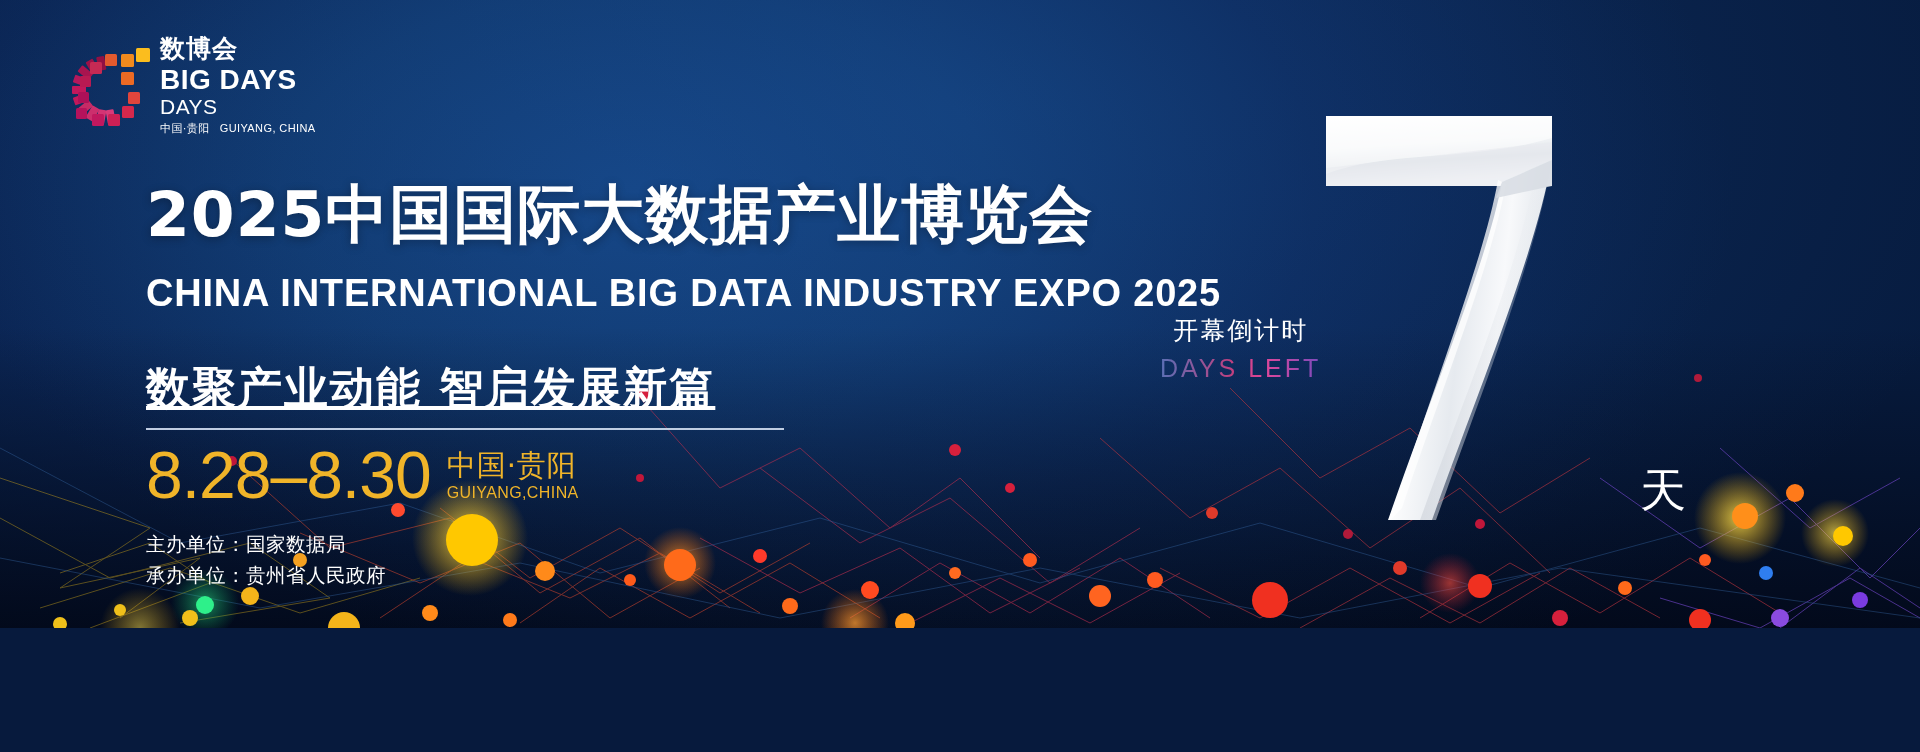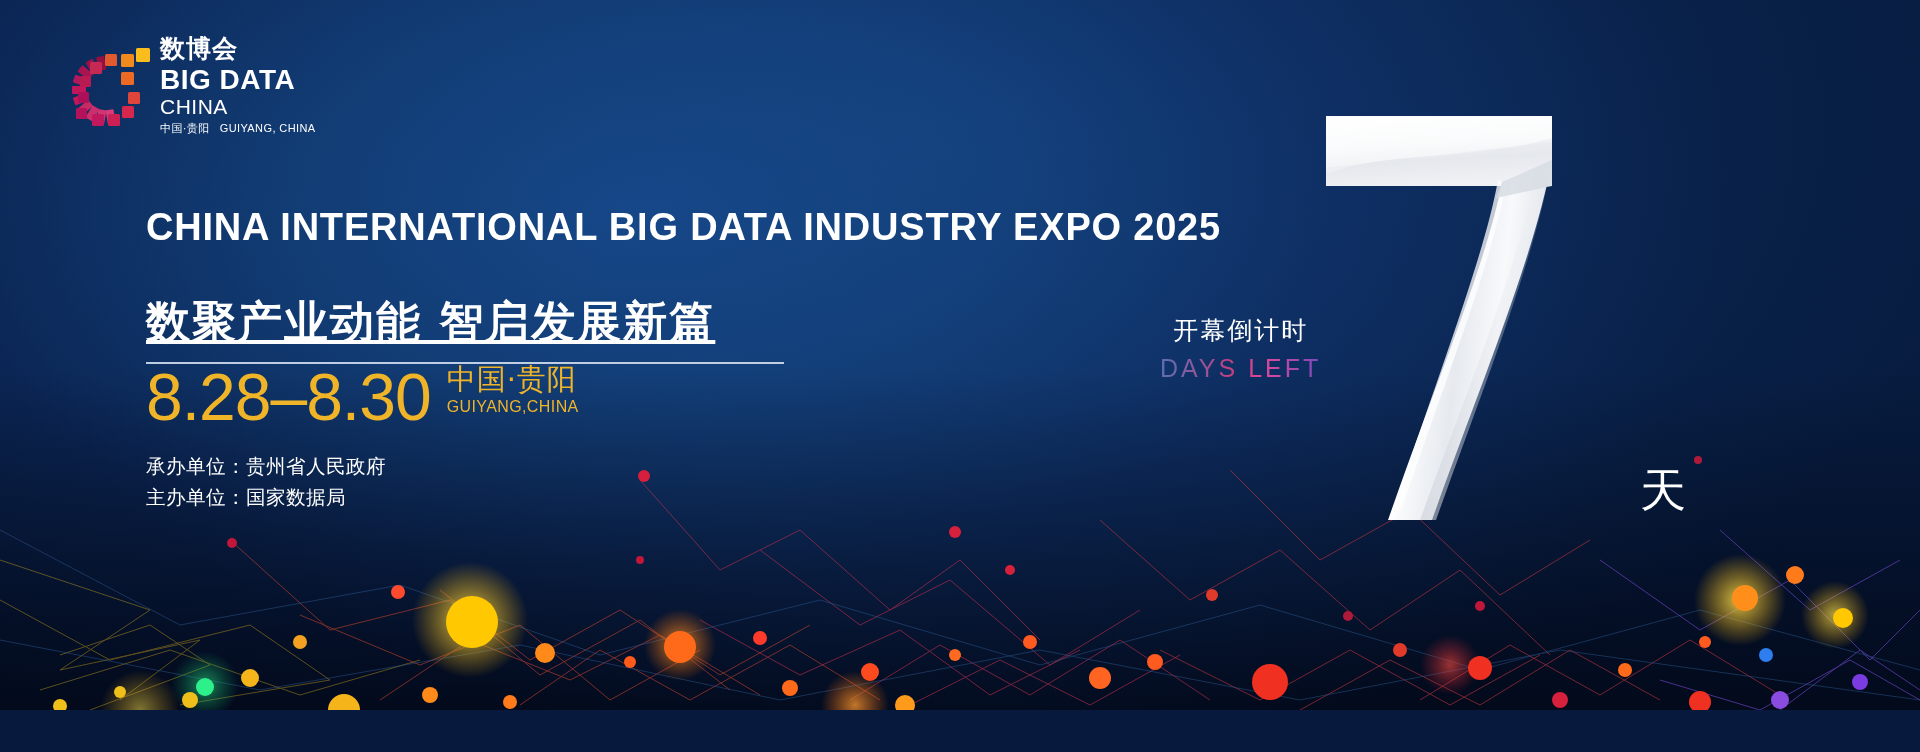--- a/index.html
+++ b/index.html
@@ -6,21 +6,21 @@
   html, body {
     margin: 0;
     padding: 0;
     background: #071a3d;
   }
   * { box-sizing: border-box; }
 
   .banner {
     position: relative;
     width: 1920px;
-    height: 710px;
+    height: 628px;
     overflow: hidden;
     font-family: "Liberation Sans", "DejaVu Sans", sans-serif;
     background:
       radial-gradient(ellipse 1100px 620px at 33% 30%, #14427f 0%, #10386d 32%, #0b2655 62%, #071c40 100%),
       linear-gradient(160deg, #123a77 0%, #0d2d60 45%, #071b3e 100%);
   }
 
   
   .bg-vignette {
     position: absolute; inset: 0;
@@ -130,21 +130,22 @@
     width: 638px;
     height: 2px;
     background: #c9d6ea;
     margin-top: 10px;
     opacity: 0.95;
   }
 
   
   .date-row {
     display: flex;
-    margin-top: 0;
+    align-items: flex-end;
+    margin-top: 12px;
   }
   .date-main {
     font-size: 66px;
     font-weight: 400;
     color: #f0b429;
     letter-spacing: -1px;
     line-height: 1;
     font-family: "Liberation Sans", sans-serif;
   }
   .city-block {
@@ -390,45 +391,46 @@
           <rect x="-16" y="-28" width="12" height="12" rx="1.5" fill="#c62a54"></rect>
           <rect x="-1" y="-36" width="12" height="12" rx="1.5" fill="#e35a2e"></rect>
           <rect x="15" y="-36" width="13" height="13" rx="1.5" fill="#f08a1e"></rect>
           <rect x="15" y="-18" width="13" height="13" rx="1.5" fill="#ec6a24"></rect>
           <rect x="30" y="-42" width="14" height="14" rx="1.5" fill="#fbbd1e"></rect>
         </g>
       </g>
     </svg>
     <div class="logo-text">
       <div class="logo-cn">数博会</div>
-      <div class="logo-bigdata">BIG DATA</div>
-      <div class="logo-expo">CHINA</div>
+      <div class="logo-bigdata">BIG DAYS</div>
+      <div class="logo-expo">DAYS</div>
       <div class="logo-loc">
         <span>中国·贵阳</span><span class="sep"></span><span>GUIYANG, CHINA</span>
       </div>
     </div>
   </div>
 
   <div class="main-copy">
+    <div class="title-cn">2025中国国际大数据产业博览会</div>
     <div class="title-en">CHINA INTERNATIONAL BIG DATA INDUSTRY EXPO 2025</div>
 
     <div class="slogan-cn">数聚产业动能  智启发展新篇</div>
     <div class="rule"></div>
 
     <div class="date-row">
       <div class="date-main">8.28–8.30</div>
       <div class="city-block">
         <div class="city-cn">中国·贵阳</div>
         <div class="city-en">GUIYANG,CHINA</div>
       </div>
     </div>
 
     <div class="orgs">
+      <div class="org-line">主办单位：国家数据局</div>
       <div class="org-line">承办单位：贵州省人民政府</div>
-      <div class="org-line">主办单位：国家数据局</div>
     </div>
   </div>
 
   <div class="countdown">
 
     <svg class="cd-number" viewBox="0 0 290 420" aria-hidden="true">
       <defs>
         <linearGradient id="s7top" x1="0" y1="0" x2="0.2" y2="1">
           <stop offset="0%" stop-color="#ffffff"></stop>
           <stop offset="45%" stop-color="#f4f6f8"></stop>

